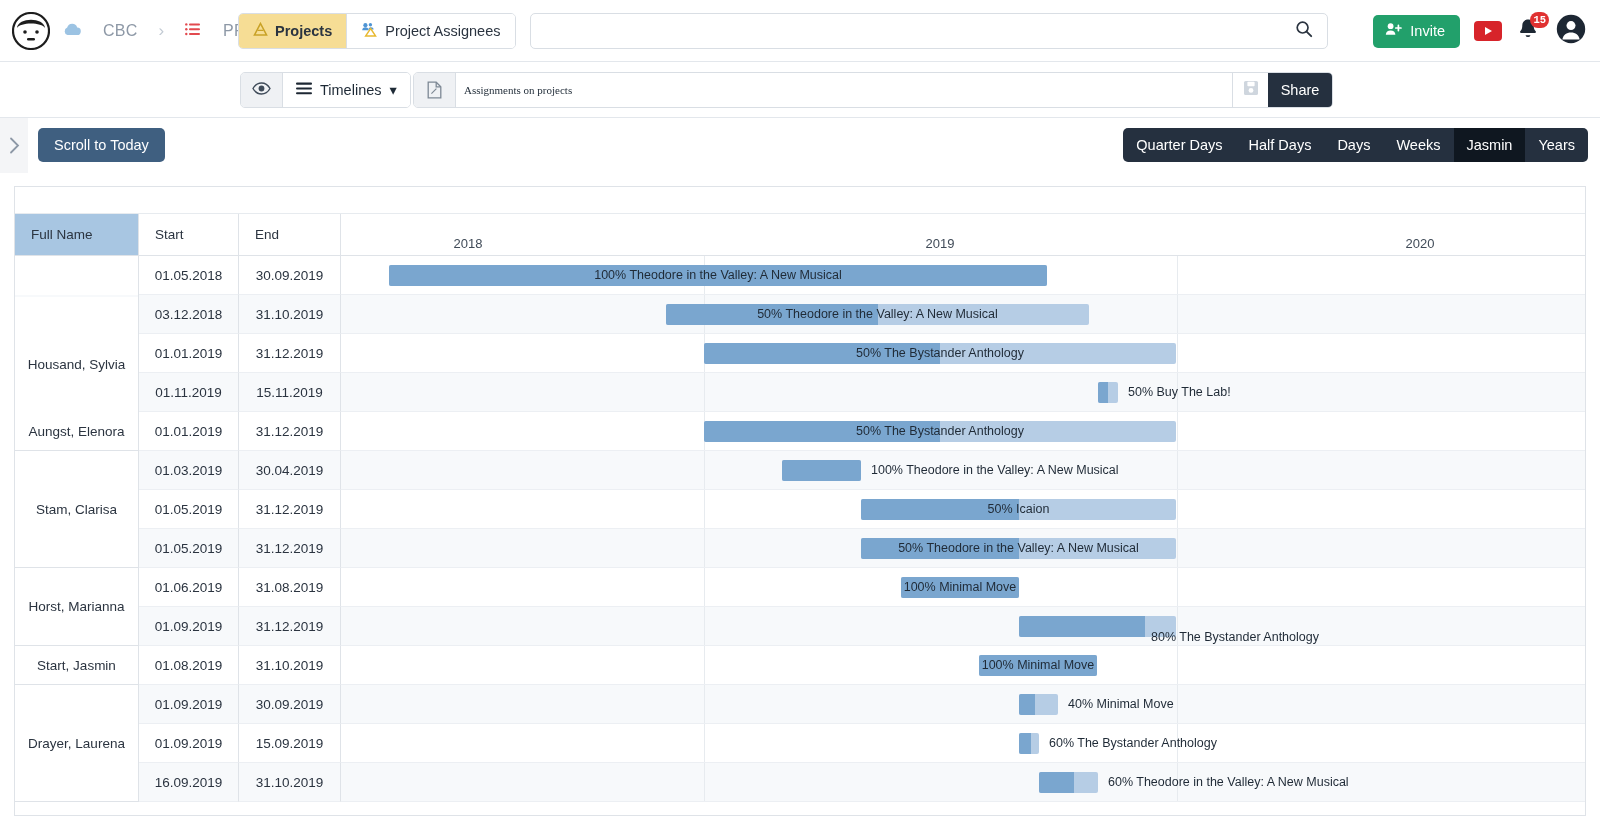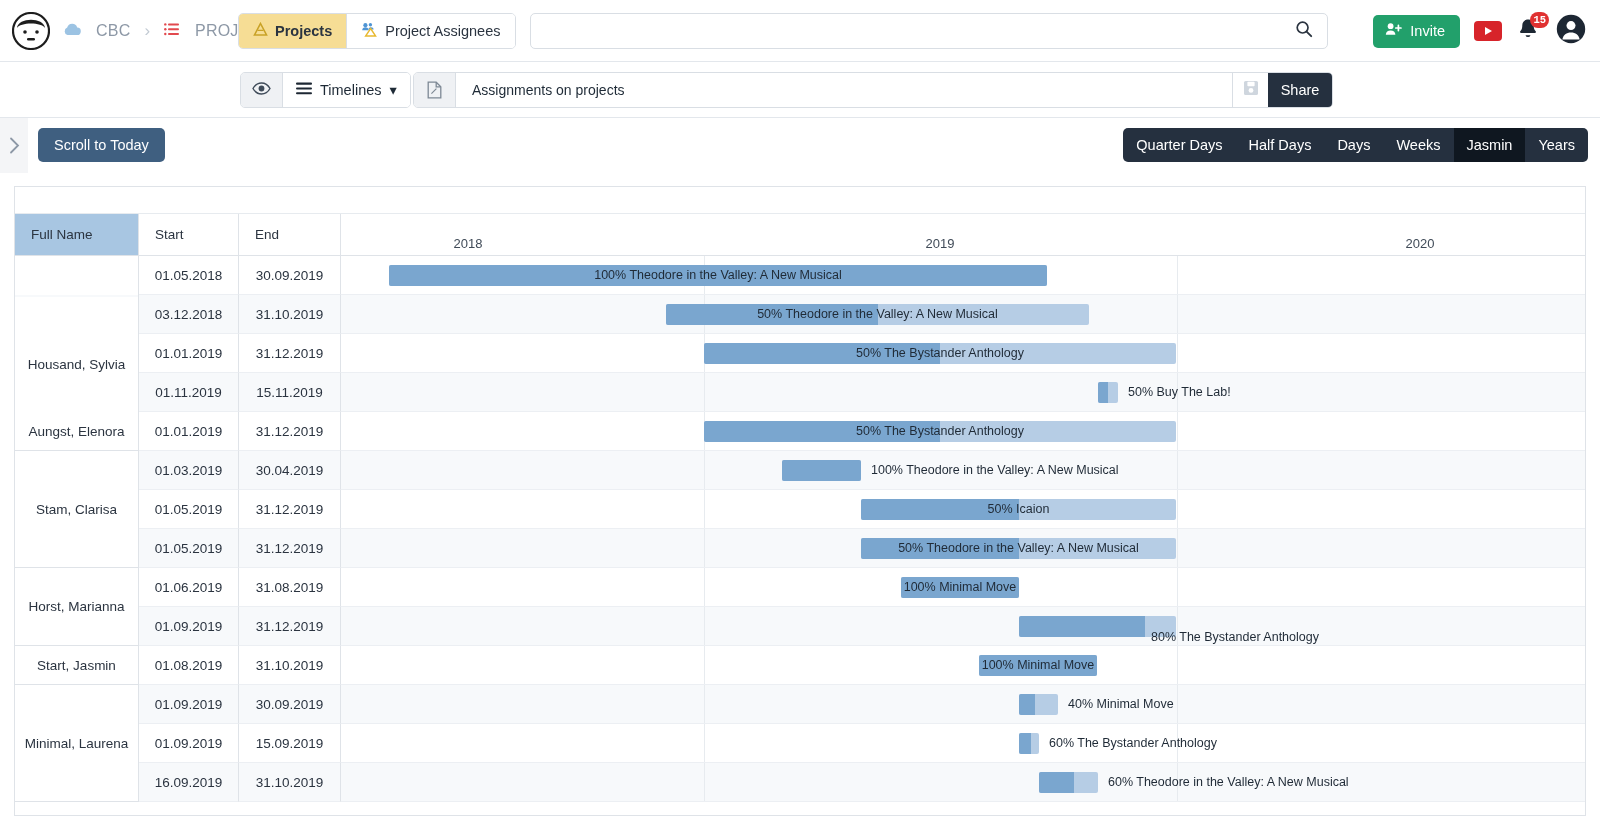--- a/index.html
+++ b/index.html
@@ -16,21 +16,21 @@
   .topbar {
     position: absolute; top: 0; left: 0; width: 1600px; height: 62px;
     background: #fff; border-bottom: 1px solid #e3e7ec;
     display: flex; align-items: center;
   }
   .avatar-logo {
     position: absolute; left: 12px; top: 12px; width: 38px; height: 38px;
   }
   .breadcrumb {
     position: absolute; left: 62px; top: 0; height: 62px;
-    display: flex; align-items: center; gap: 14px;
+    display: flex; align-items: center; gap: 21px;
     font-size: 16px; color: #8d98a6;
   }
   .bc-text { letter-spacing: .2px; }
   .bc-sep { color: #c2cad3; font-size: 17px; }
   .cloud-icon { display: inline-block; }
   .list-icon { display: inline-block; }
 
   .tabgroup {
     position: absolute; left: 238px; top: 13px; height: 36px;
     display: flex; align-items: stretch;
@@ -93,22 +93,22 @@
   }
   .name-group {
     position: absolute; left: 413px; top: 10px; height: 36px; width: 920px;
     display: flex; border: 1px solid #d9dee4; border-radius: 5px; overflow: hidden;
   }
   .doc-btn {
     width: 42px; background: #eff1f4; border-right: 1px solid #d9dee4;
     display: flex; align-items: center; justify-content: center; cursor: pointer;
   }
   .name-input {
-    flex: 1; border: none; outline: none; padding: 0 16px;
-    font-size: 14px; font-family: Liberation Sans, sans-serif; color: #1e2a36;
+    flex: 1; border: none; outline: none; padding: 0 8px;
+    font-size: 11px; font-family: Liberation Serif, serif; color: #1e2a36;
     background: #fff;
   }
   .save-btn {
     width: 36px; background: #fff; border-left: 1px solid #d9dee4;
     display: flex; align-items: center; justify-content: center; cursor: pointer;
   }
   .share-btn {
     width: 64px; background: #25303f; color: #fff; font-size: 14.5px;
     display: flex; align-items: center; justify-content: center; cursor: pointer;
     font-family: "Liberation Sans", sans-serif;
@@ -572,15 +572,15 @@
         </div>
       </div>
     </div>
   <div class="namecol-overlay" id="namecol">
       <div class="namebox" style="top: 69px; height: 39px; margin-top: 41px;">Maxon, Bebe</div>
       <div class="namebox" style="top: 119px; height: 117px;">Housand, Sylvia</div>
       <div class="namebox" style="top: 225px; height: 39px;">Aungst, Elenora</div>
       <div class="namebox" style="top: 264px; height: 117px;">Stam, Clarisa</div>
       <div class="namebox" style="top: 381px; height: 78px;">Horst, Marianna</div>
       <div class="namebox" style="top: 459px; height: 39px;">Start, Jasmin</div>
-      <div class="namebox" style="top: 498px; height: 117px;">Minimal, Laurena</div>
+      <div class="namebox" style="top: 498px; height: 117px;">Drayer, Laurena</div>
     </div>
 </div>
 
 </body></html>

